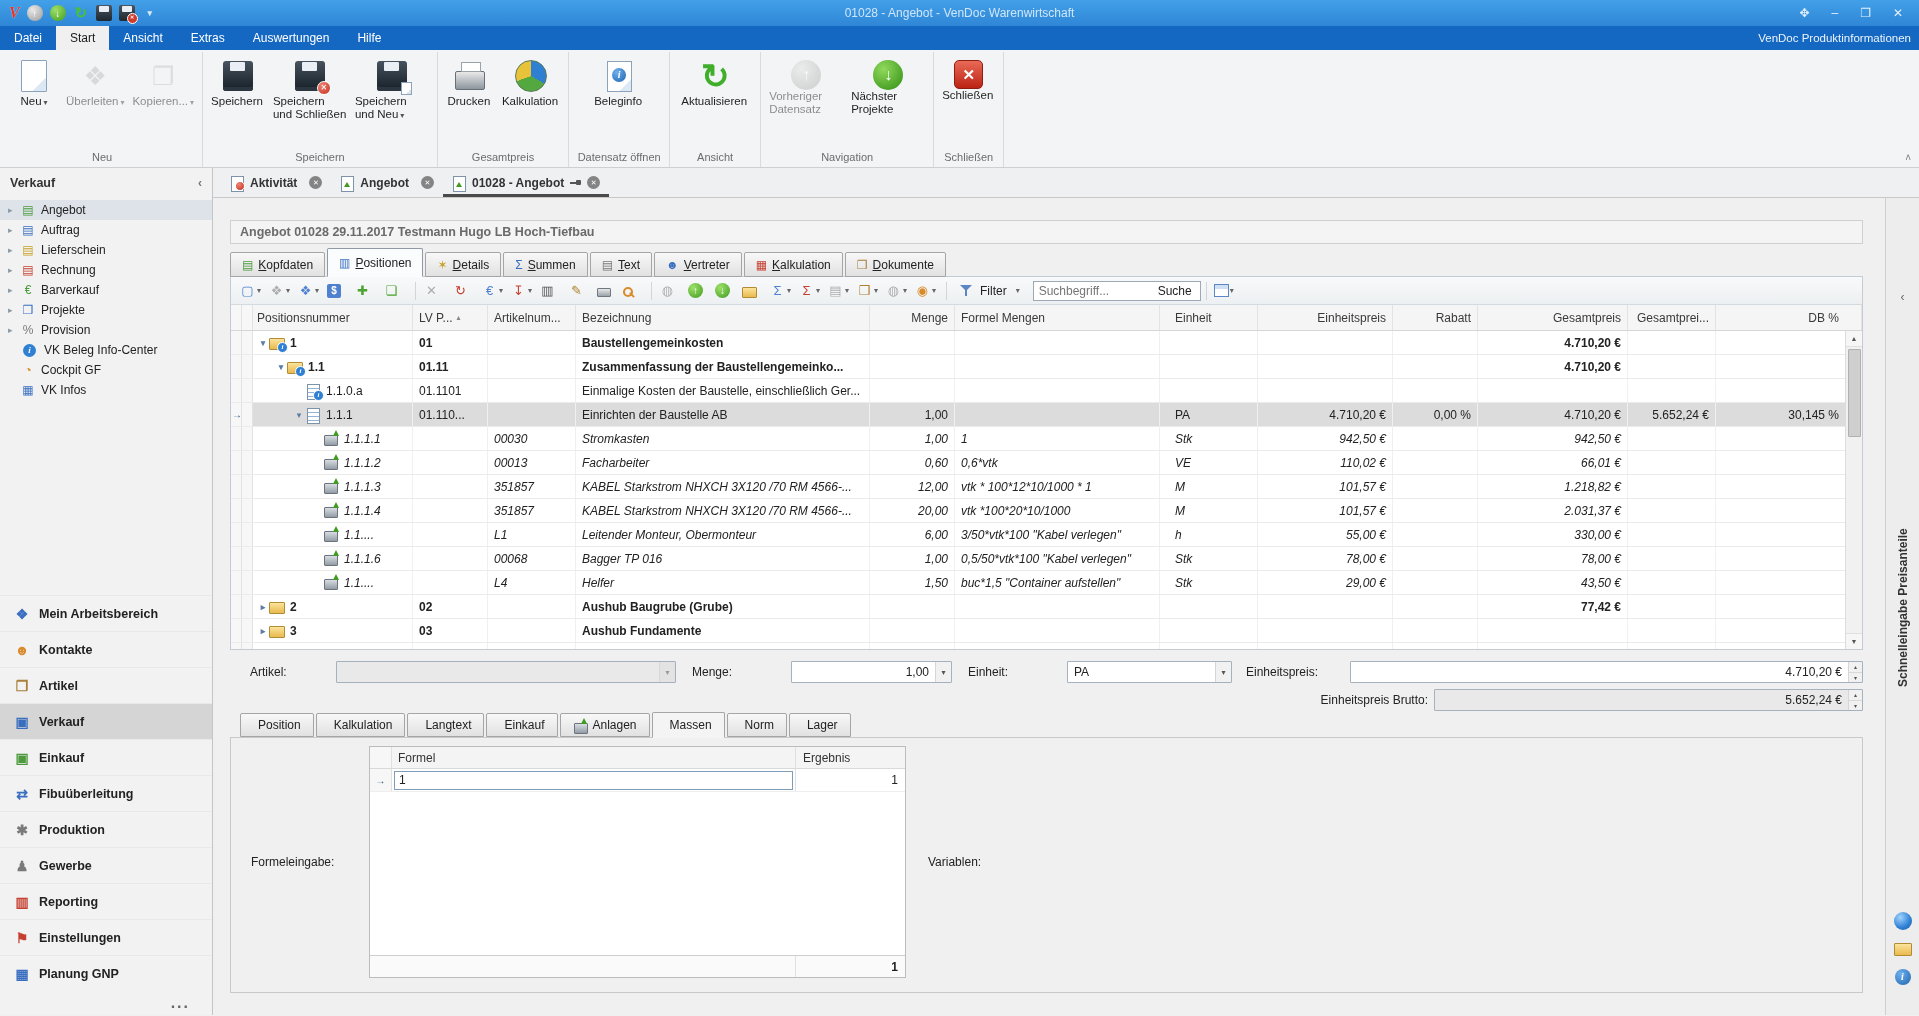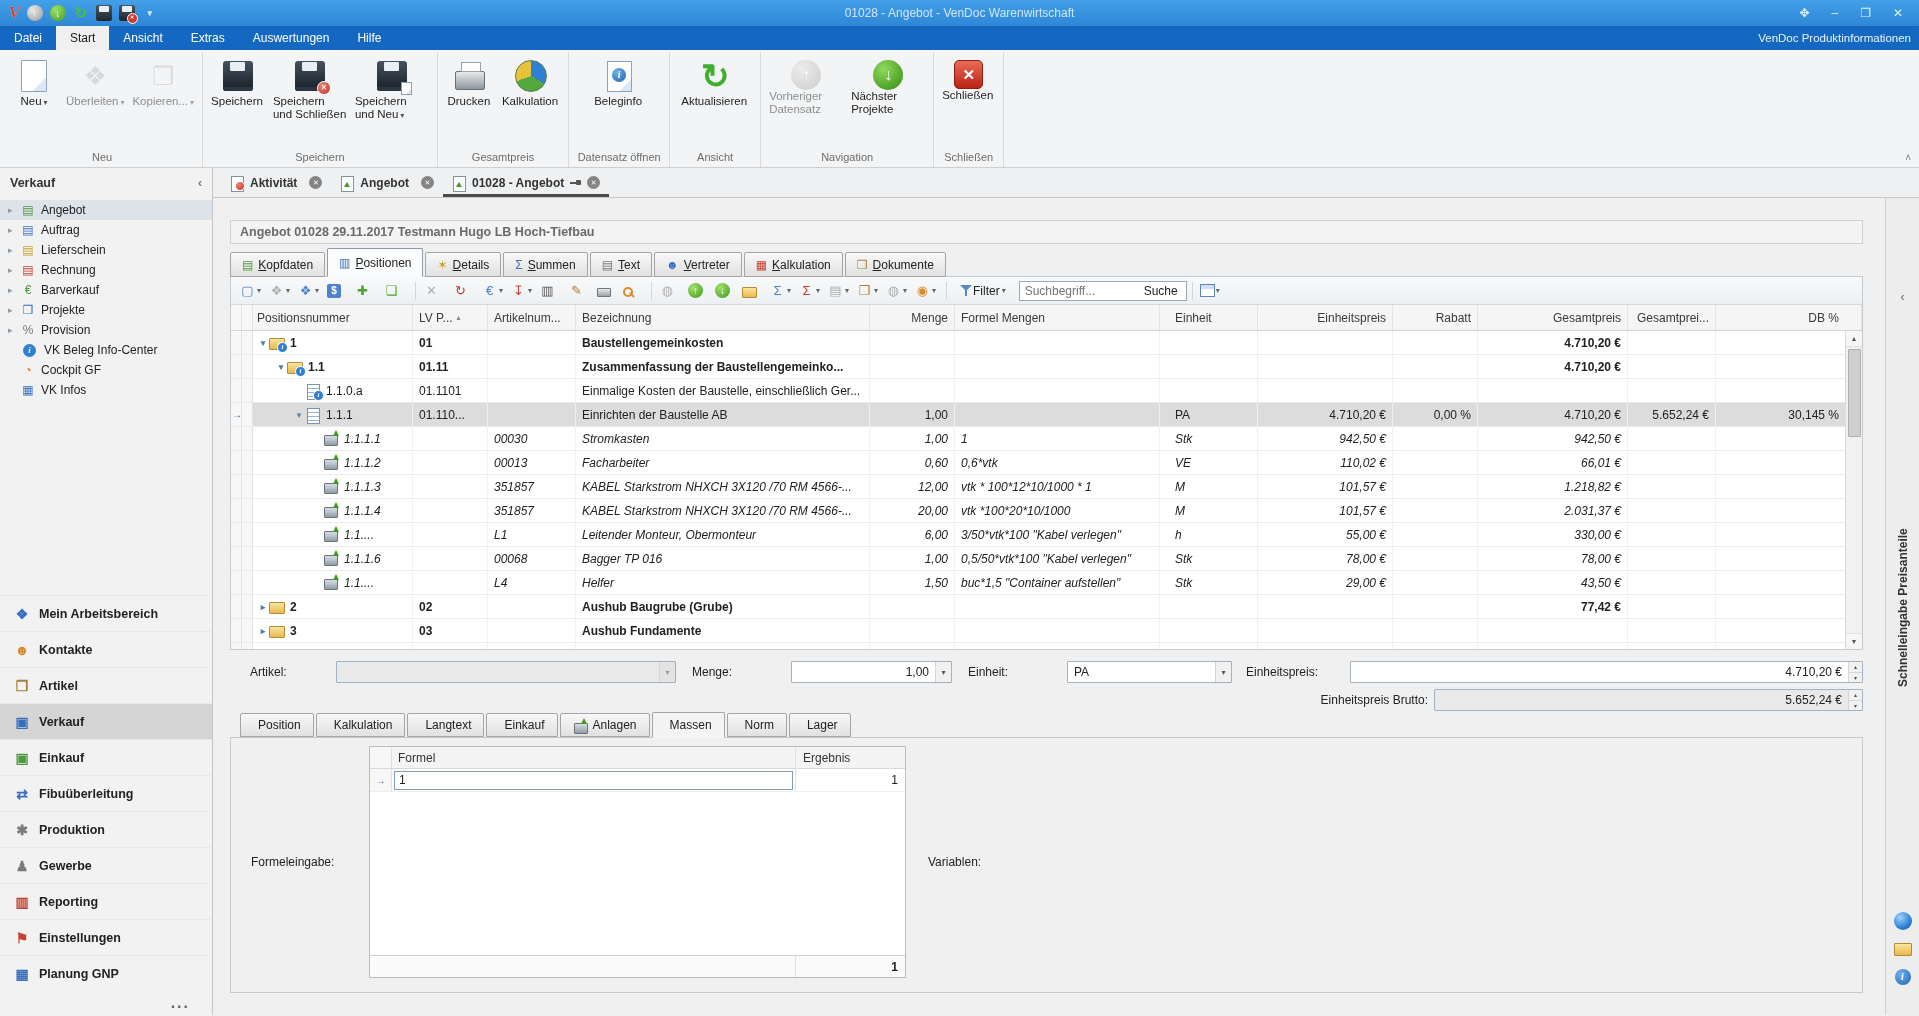--- a/index.html
+++ b/index.html
@@ -110,21 +110,21 @@
   .tbg{width:17px;height:16px;display:flex;align-items:center;justify-content:center;font-size:13px;position:relative;}
   .tbd{font-size:8px;color:#666;margin-left:1px;width:7px;}
   .tc-blue{color:#4f81d0;} .tc-green{color:#4da32f;} .tc-gray{color:#adadad;} .tc-red{color:#c64031;}
   .tc-orange{color:#d98a2b;} .tc-olive{color:#b08030;} .tc-dark{color:#555;}
   .ts-tag{background:#4f81d0;color:#fff;border-radius:2px;font-size:10px;font-weight:700;width:14px;height:14px;margin:1px;}
   .ts-circle-green{background:radial-gradient(circle at 35% 30%,#9fe06a,#3f9b1e);color:#fff;border-radius:50%;font-size:10px;font-weight:700;width:15px;height:15px;}
   .ts-folder{background:linear-gradient(#fbe49c,#e9b94e);border:1px solid #b08d35;width:15px;height:11px;border-radius:1px;margin-top:3px;}
   .ts-printer{background:linear-gradient(#e8e8e8,#9aa2aa);border:1px solid #70787f;width:14px;height:9px;border-radius:1px;margin-top:4px;}
   .ts-magnifier{border:2px solid #d98a2b;border-radius:50%;width:10px;height:10px;margin:2px 3px 0 0;}
   .ts-magnifier::after{content:"";position:absolute;width:6px;height:2px;background:#d98a2b;transform:rotate(45deg);right:-4px;bottom:-1px;}
-  .filterbox{display:flex;align-items:center;gap:1px;margin-left:8px;font-size:12px;color:#222;}
+  .filterbox{display:flex;align-items:center;gap:8px;margin-left:8px;font-size:12px;color:#222;}
   .funnel{width:12px;height:11px;position:relative;}
   .funnel::before{content:"";position:absolute;top:0;left:0;border-left:6px solid transparent;border-right:6px solid transparent;border-top:6px solid #5b87c5;}
   .funnel::after{content:"";position:absolute;top:5px;left:5px;width:2px;height:6px;background:#5b87c5;}
   .searchbox{width:168px;height:20px;border:1px solid #9daab5;background:#fff;display:flex;align-items:center;margin-left:10px;}
   .searchbox input{flex:1;min-width:0;border:none;outline:none;font:12px "Liberation Sans",sans-serif;padding:0 5px;color:#333;}
   .search-btn{padding:5px 8px;font-size:12px;color:#222;}
   .ts-layout{width:15px;height:13px;border:1px solid #5b87c5;background:linear-gradient(#cfe0f5 0 4px,#fff 4px);}
 
   
   .thead{height:26px;flex:none;display:flex;background:#f5f5f5;border-bottom:1px solid #d6d6d6;color:#3a3a3a;font-size:12px;}

